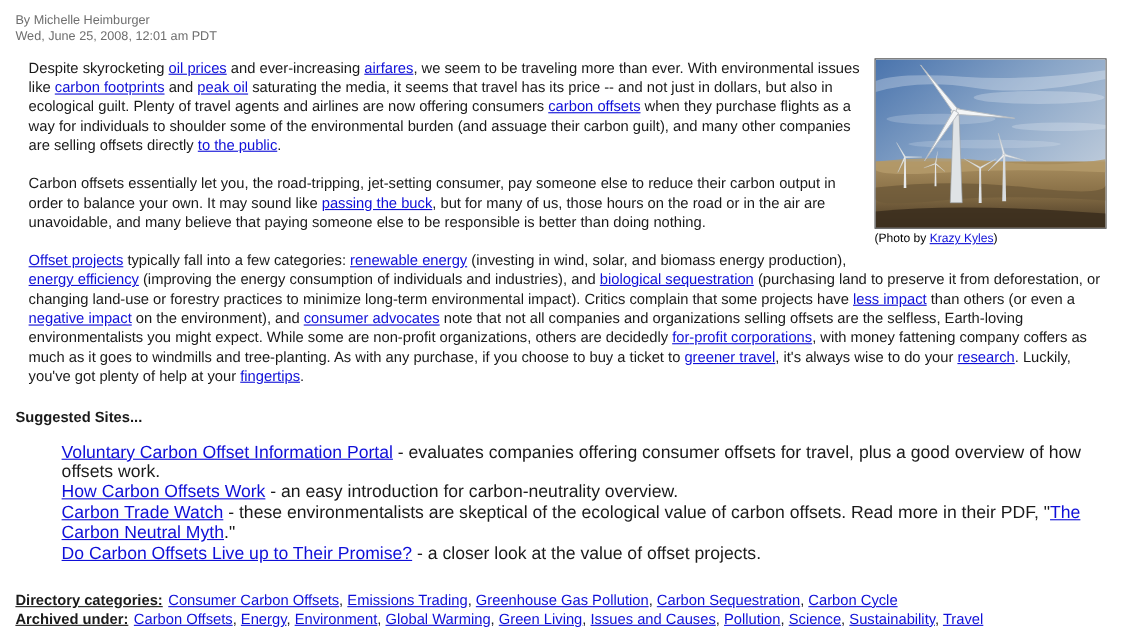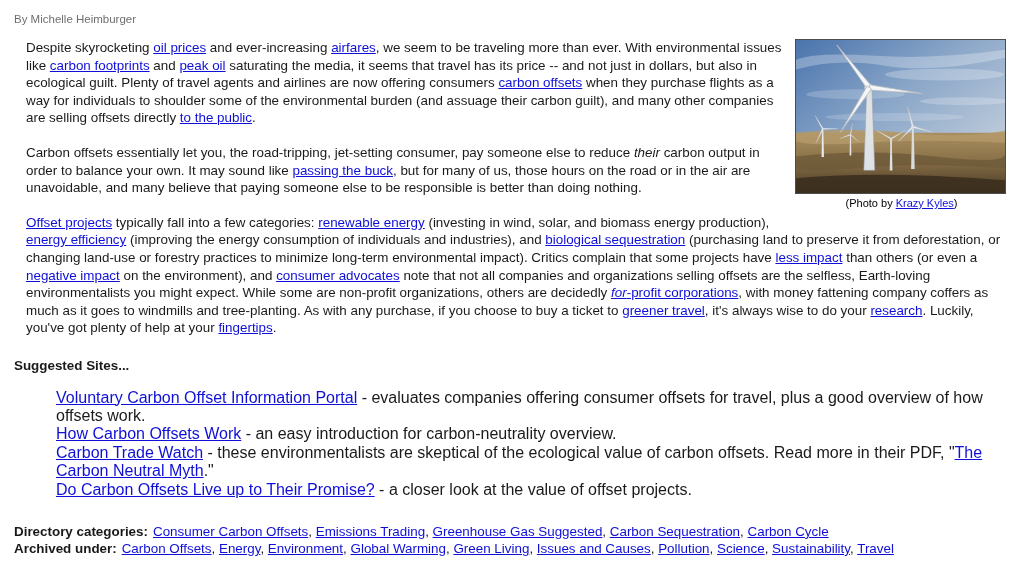--- a/index.html
+++ b/index.html
@@ -18,52 +18,53 @@
   .page{padding:12px 16px 0 14px;}
   h1.title{
     margin:0 0 6px 0;
     font-size:19.5px;font-weight:bold;color:var(--title);
     letter-spacing:0;
   }
   .byline{font-size:11.5px;line-height:14px;color:var(--byline);}
   .body-copy{margin-top:13px;font-size:13.4px;line-height:17.6px;}
   p.para{margin:0 0 17px 12px;}
   a.lnk{color:var(--link);text-decoration:underline;cursor:pointer;}
-  .it{font-style:italic;text-align:center;}
+  .it{text-align:center;}
   figure.photo{
     float:right;margin:0 0 4px 10px;width:213px;
   }
   .photo-frame{
     width:211px;height:155px;border:1px solid #4d4d4d;display:block;
   }
   .photo-frame svg{display:block;width:100%;height:100%;}
   figcaption{
-    text-align:center;font-size:11px;line-height:15px;color:#000;
+    font-size:11px;line-height:15px;color:#000;
     margin-top:2px;
   }
   .suggested-heading{
     font-size:13.4px;font-weight:bold;margin:20px 0 14px 0;
   }
   .suggested-list{margin:0 0 0 0;}
   .suggested-item{
     padding-left:42px;font-size:16px;line-height:18.4px;
   }
   .tagrow{font-size:13.4px;line-height:17px;margin-top:0;}
   .tagrow-directory{margin-top:24px;}
   .tagrow-archived{}
-  .tagrow b{margin-right:5px;}
+  .tagrow b{margin-right:5px;text-decoration:underline;}
 </style>
 </head>
 <body>
 
 <div class="page">
 
 
   <div class="byline">
     <div>By Michelle Heimburger</div>
+    <div>Wed, June 25, 2008, 12:01 am PDT</div>
   </div>
 
   <div class="body-copy">
 
     <figure class="photo">
       <span class="photo-frame">
         <svg viewBox="0 0 211 155" preserveAspectRatio="none" aria-hidden="true">
           <defs>
             <linearGradient id="sky" x1="0" y1="0" x2="1" y2="0.9">
               <stop offset="0" stop-color="#4a74ad"></stop>
@@ -145,21 +146,21 @@
     <div class="suggested-heading">Suggested Sites...</div>
 
     <div class="suggested-list">
       <div class="suggested-item"><a class="lnk" href="#">Voluntary Carbon Offset Information Portal</a><span> - evaluates companies offering consumer offsets for travel, plus a good overview of how offsets work.</span></div>
       <div class="suggested-item"><a class="lnk" href="#">How Carbon Offsets Work</a><span> - an easy introduction for carbon-neutrality overview.</span></div>
       <div class="suggested-item"><a class="lnk" href="#">Carbon Trade Watch</a><span> - these environmentalists are skeptical of the ecological value of carbon offsets. Read more in their PDF, "</span><a class="lnk" href="#">The Carbon Neutral Myth</a><span>."</span></div>
       <div class="suggested-item"><a class="lnk" href="#">Do Carbon Offsets Live up to Their Promise?</a><span> - a closer look at the value of offset projects.</span></div>
     </div>
 
     <div class="tagrow tagrow-directory">
-      <b>Directory categories:</b><span><a class="lnk" href="#">Consumer Carbon Offsets</a><span>, </span><a class="lnk" href="#">Emissions Trading</a><span>, </span><a class="lnk" href="#">Greenhouse Gas Suggested</a><span>, </span><a class="lnk" href="#">Carbon Sequestration</a><span>, </span><a class="lnk" href="#">Carbon Cycle</a></span>
+      <b>Directory categories:</b><span><a class="lnk" href="#">Consumer Carbon Offsets</a><span>, </span><a class="lnk" href="#">Emissions Trading</a><span>, </span><a class="lnk" href="#">Greenhouse Gas Pollution</a><span>, </span><a class="lnk" href="#">Carbon Sequestration</a><span>, </span><a class="lnk" href="#">Carbon Cycle</a></span>
     </div>
 
     <div class="tagrow tagrow-archived">
       <b>Archived under:</b><span><a class="lnk" href="#">Carbon Offsets</a><span>, </span><a class="lnk" href="#">Energy</a><span>, </span><a class="lnk" href="#">Environment</a><span>, </span><a class="lnk" href="#">Global Warming</a><span>, </span><a class="lnk" href="#">Green Living</a><span>, </span><a class="lnk" href="#">Issues and Causes</a><span>, </span><a class="lnk" href="#">Pollution</a><span>, </span><a class="lnk" href="#">Science</a><span>, </span><a class="lnk" href="#">Sustainability</a><span>, </span><a class="lnk" href="#">Travel</a></span>
     </div>
 
   </div>
 </div>
 
 </body></html>

